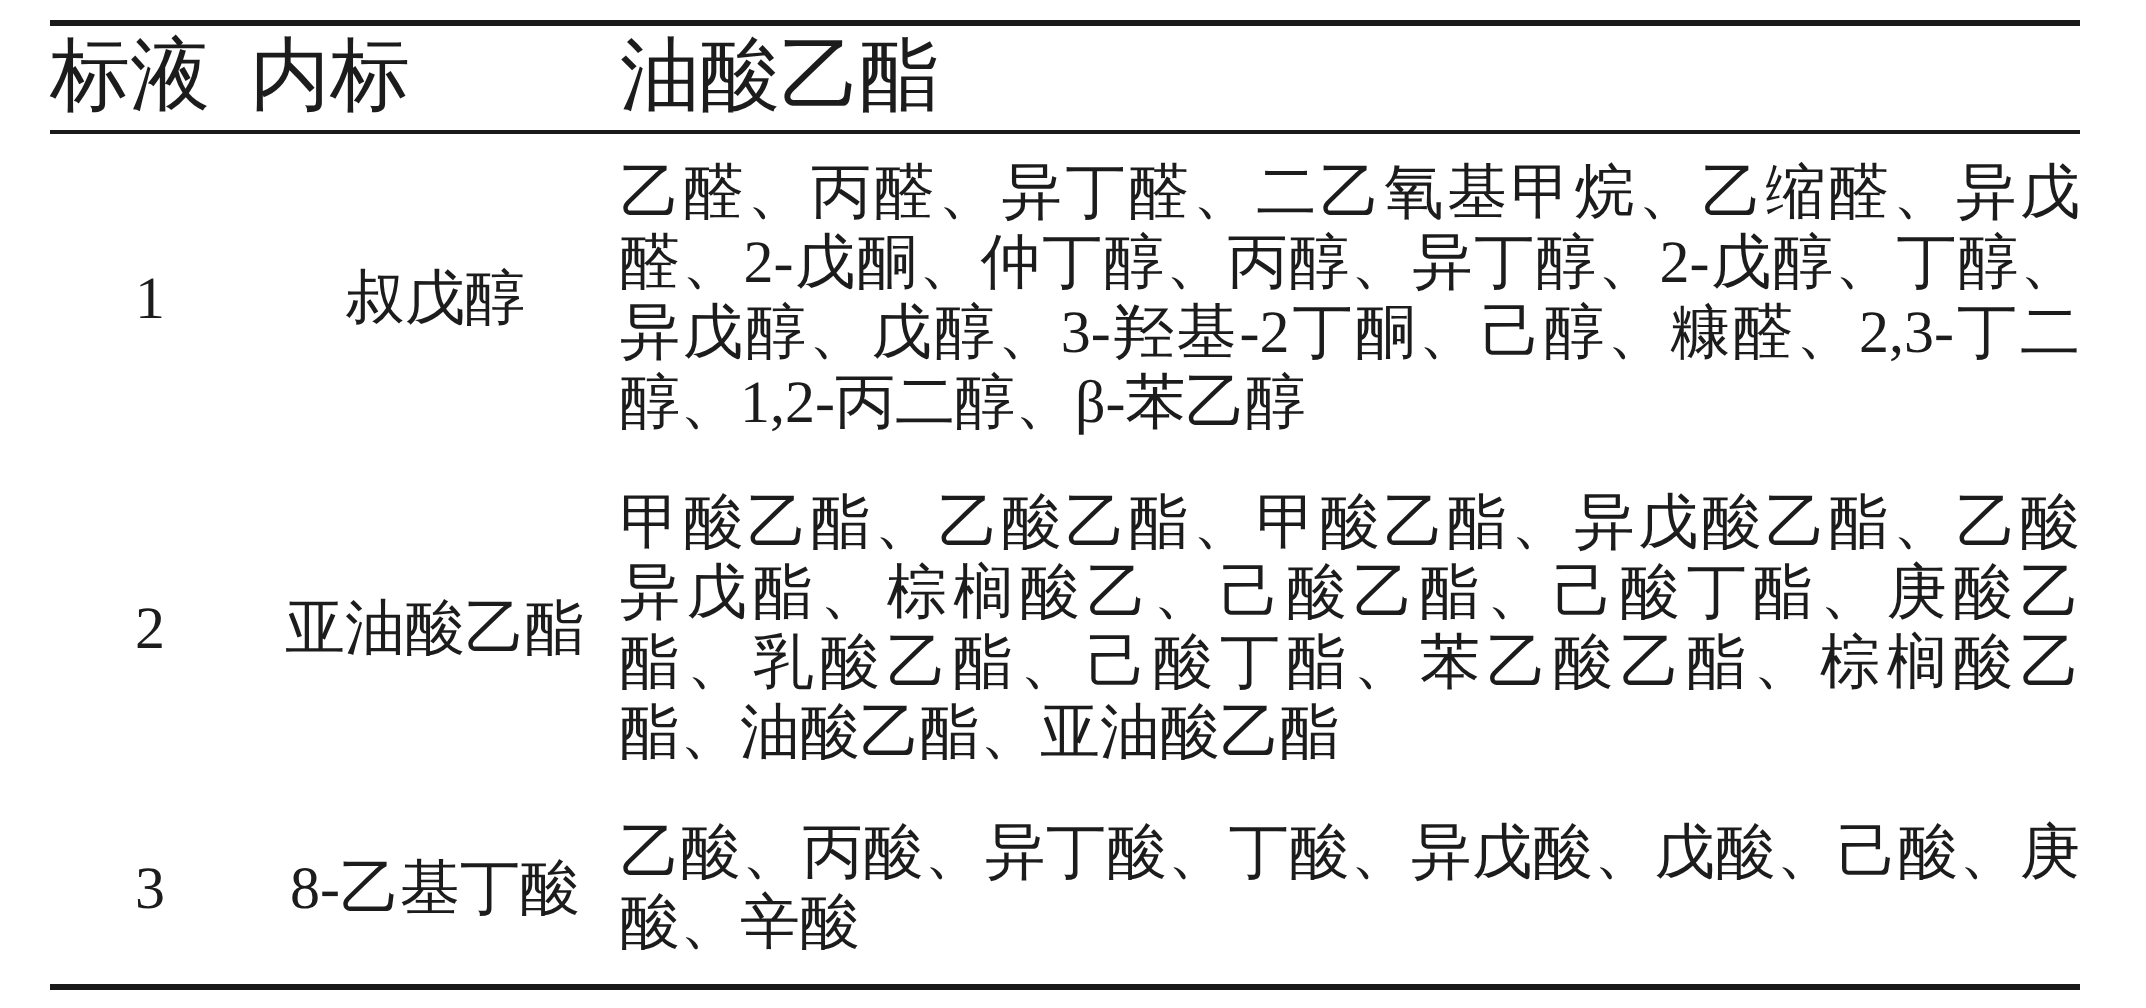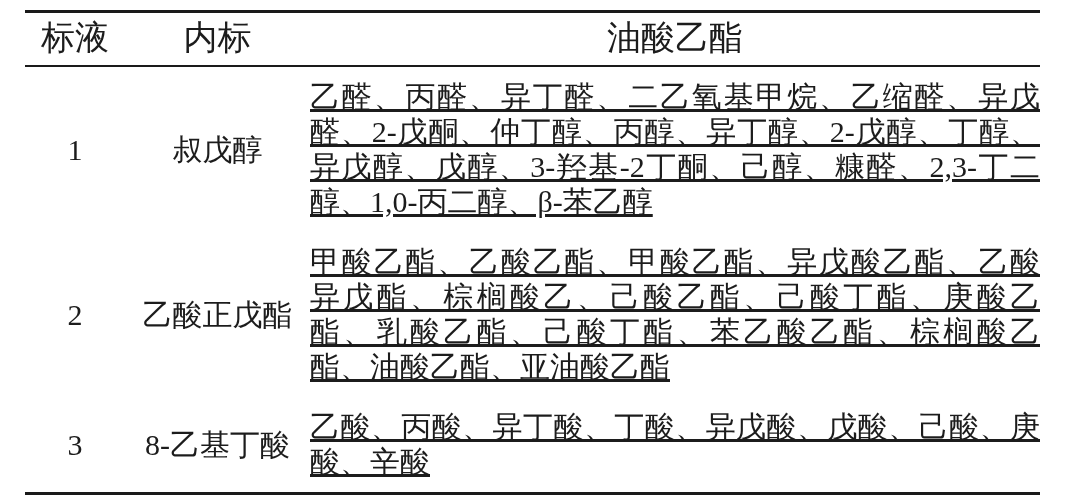--- a/index.html
+++ b/index.html
@@ -22,24 +22,24 @@
     width: 1015px;
     border-collapse: collapse;
     border-top: 3px solid #1a1a1a;
     border-bottom: 3px solid #1a1a1a;
   }
   .tbl col.c1 { width: 100px; }
   .tbl col.c2 { width: 185px; }
   .tbl col.c3 { width: 730px; }
   .tbl thead th {
     font-weight: normal;
-    font-size: 34px;
+    font-size: 40px;
     line-height: 34px;
     padding: 8px 0 10px 0;
-    text-align: center;
+    text-align: left;
     vertical-align: middle;
     border-bottom: 2px solid #1a1a1a;
   }
   .tbl tbody td {
     font-size: 30px;
     line-height: 35px;
     vertical-align: middle;
     padding: 12px 0 13px 0;
   }
   .tbl tbody td.c-num,
@@ -47,21 +47,20 @@
     text-align: center;
   }
   .tbl tbody td.c-comp {
     text-align: left;
   }
   .comp-line {
     display: block;
     white-space: nowrap;
     text-align: justify;
     text-align-last: justify;
-    text-decoration: underline;
   }
   .comp-line.last {
     text-align-last: left;
   }
 </style>
 </head>
 <body>
 
 <table class="tbl">
   <colgroup>
@@ -77,26 +76,26 @@
     </tr>
   </thead>
   <tbody>
       <tr>
         <td class="c-num">1</td>
         <td class="c-std">叔戊醇</td>
         <td class="c-comp">
           <div class="comp-line">乙醛、丙醛、异丁醛、二乙氧基甲烷、乙缩醛、异戊</div>
           <div class="comp-line">醛、2-戊酮、仲丁醇、丙醇、异丁醇、2-戊醇、丁醇、</div>
           <div class="comp-line">异戊醇、戊醇、3-羟基-2丁酮、己醇、糠醛、2,3-丁二</div>
-          <div class="comp-line last">醇、1,0-丙二醇、β-苯乙醇</div>
+          <div class="comp-line last">醇、1,2-丙二醇、β-苯乙醇</div>
         </td>
       </tr>
       <tr>
         <td class="c-num">2</td>
-        <td class="c-std">乙酸正戊酯</td>
+        <td class="c-std">亚油酸乙酯</td>
         <td class="c-comp">
           <div class="comp-line">甲酸乙酯、乙酸乙酯、甲酸乙酯、异戊酸乙酯、乙酸</div>
           <div class="comp-line">异戊酯、棕榈酸乙、己酸乙酯、己酸丁酯、庚酸乙</div>
           <div class="comp-line">酯、乳酸乙酯、己酸丁酯、苯乙酸乙酯、棕榈酸乙</div>
           <div class="comp-line last">酯、油酸乙酯、亚油酸乙酯</div>
         </td>
       </tr>
       <tr>
         <td class="c-num">3</td>
         <td class="c-std">8-乙基丁酸</td>

